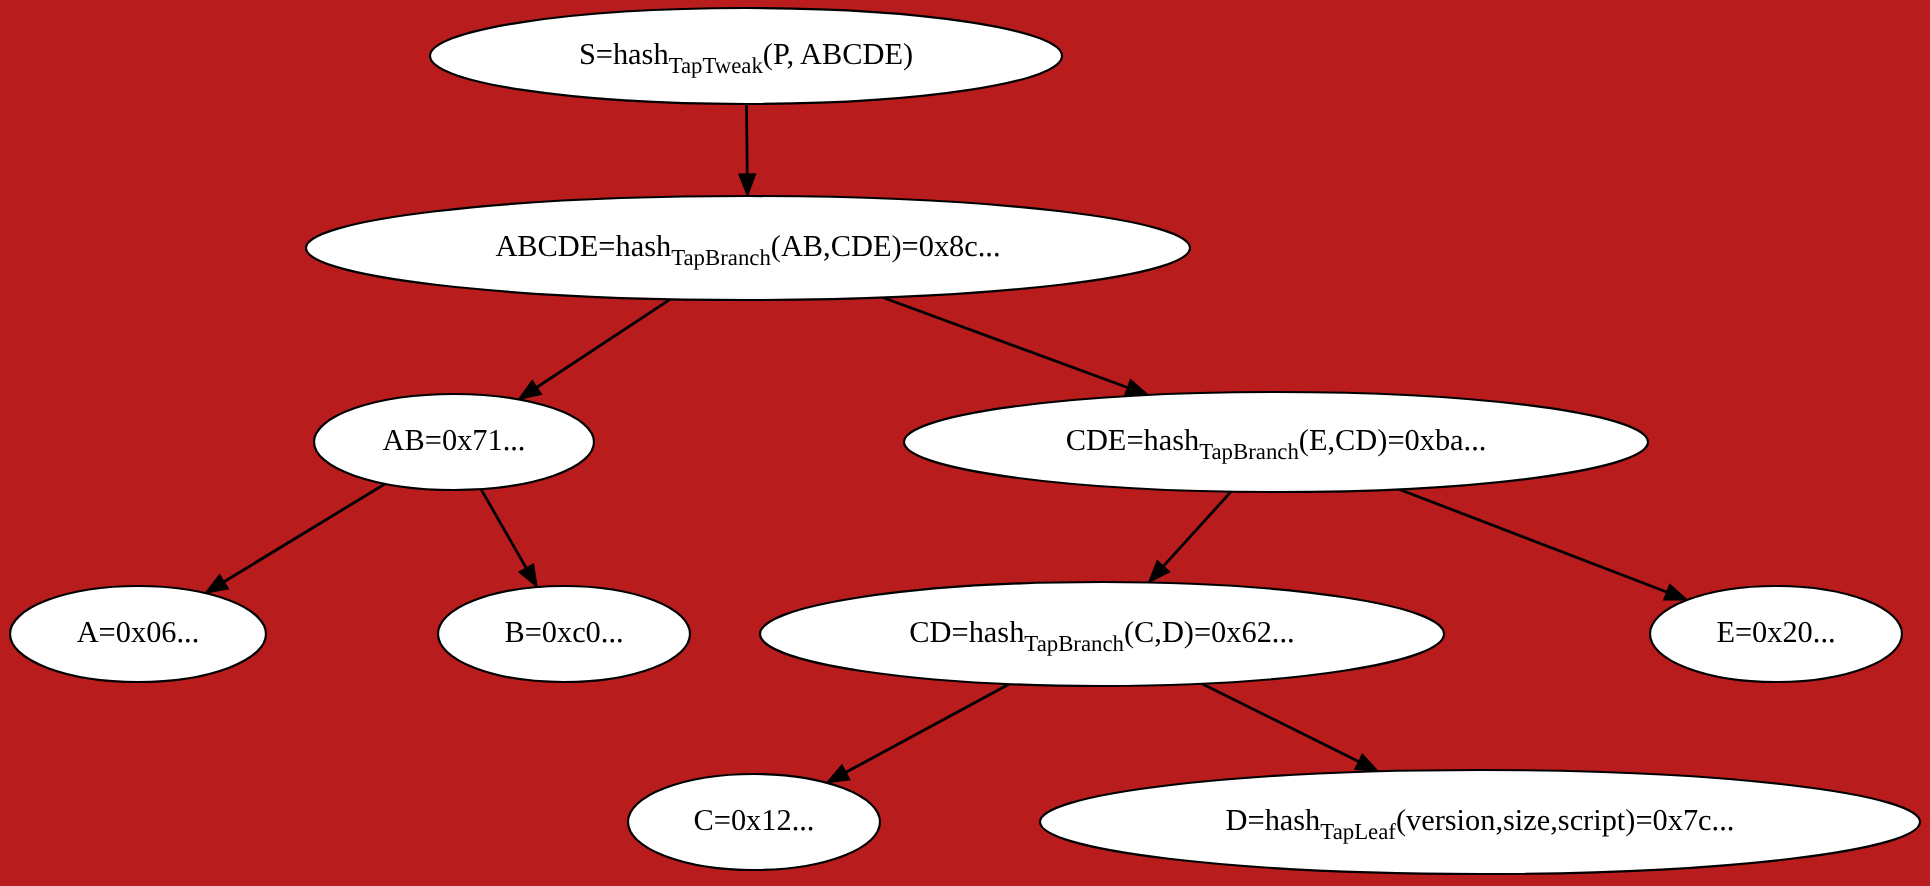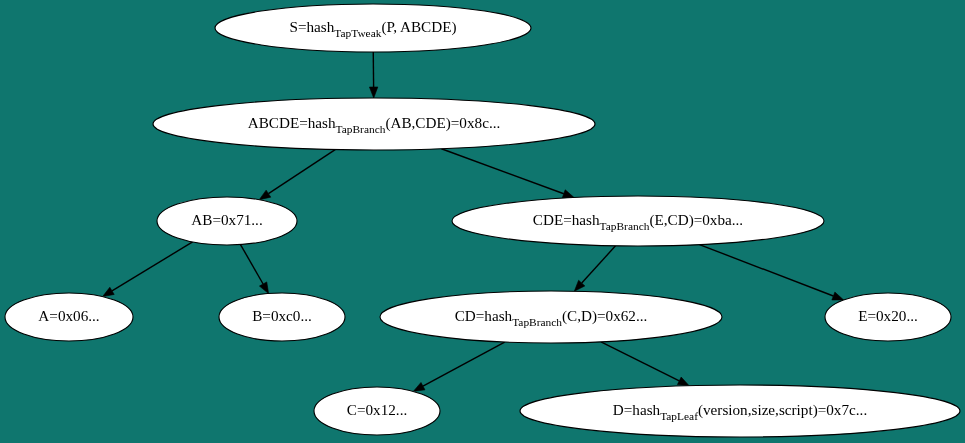--- a/index.html
+++ b/index.html
@@ -4,21 +4,21 @@
 <style>
   html, body {
     margin: 0;
     padding: 0;
     background: #ffffff;
   }
   #diagram-root {
     position: relative;
     width: 965px;
     height: 443px;
-    background: #0f766e;
+    background: #b91c1c;
     font-family: "Liberation Serif", "DejaVu Serif", serif;
     overflow: hidden;
   }
   #graph-svg {
     position: absolute;
     left: 0;
     top: 0;
     width: 965px;
     height: 443px;
   }

